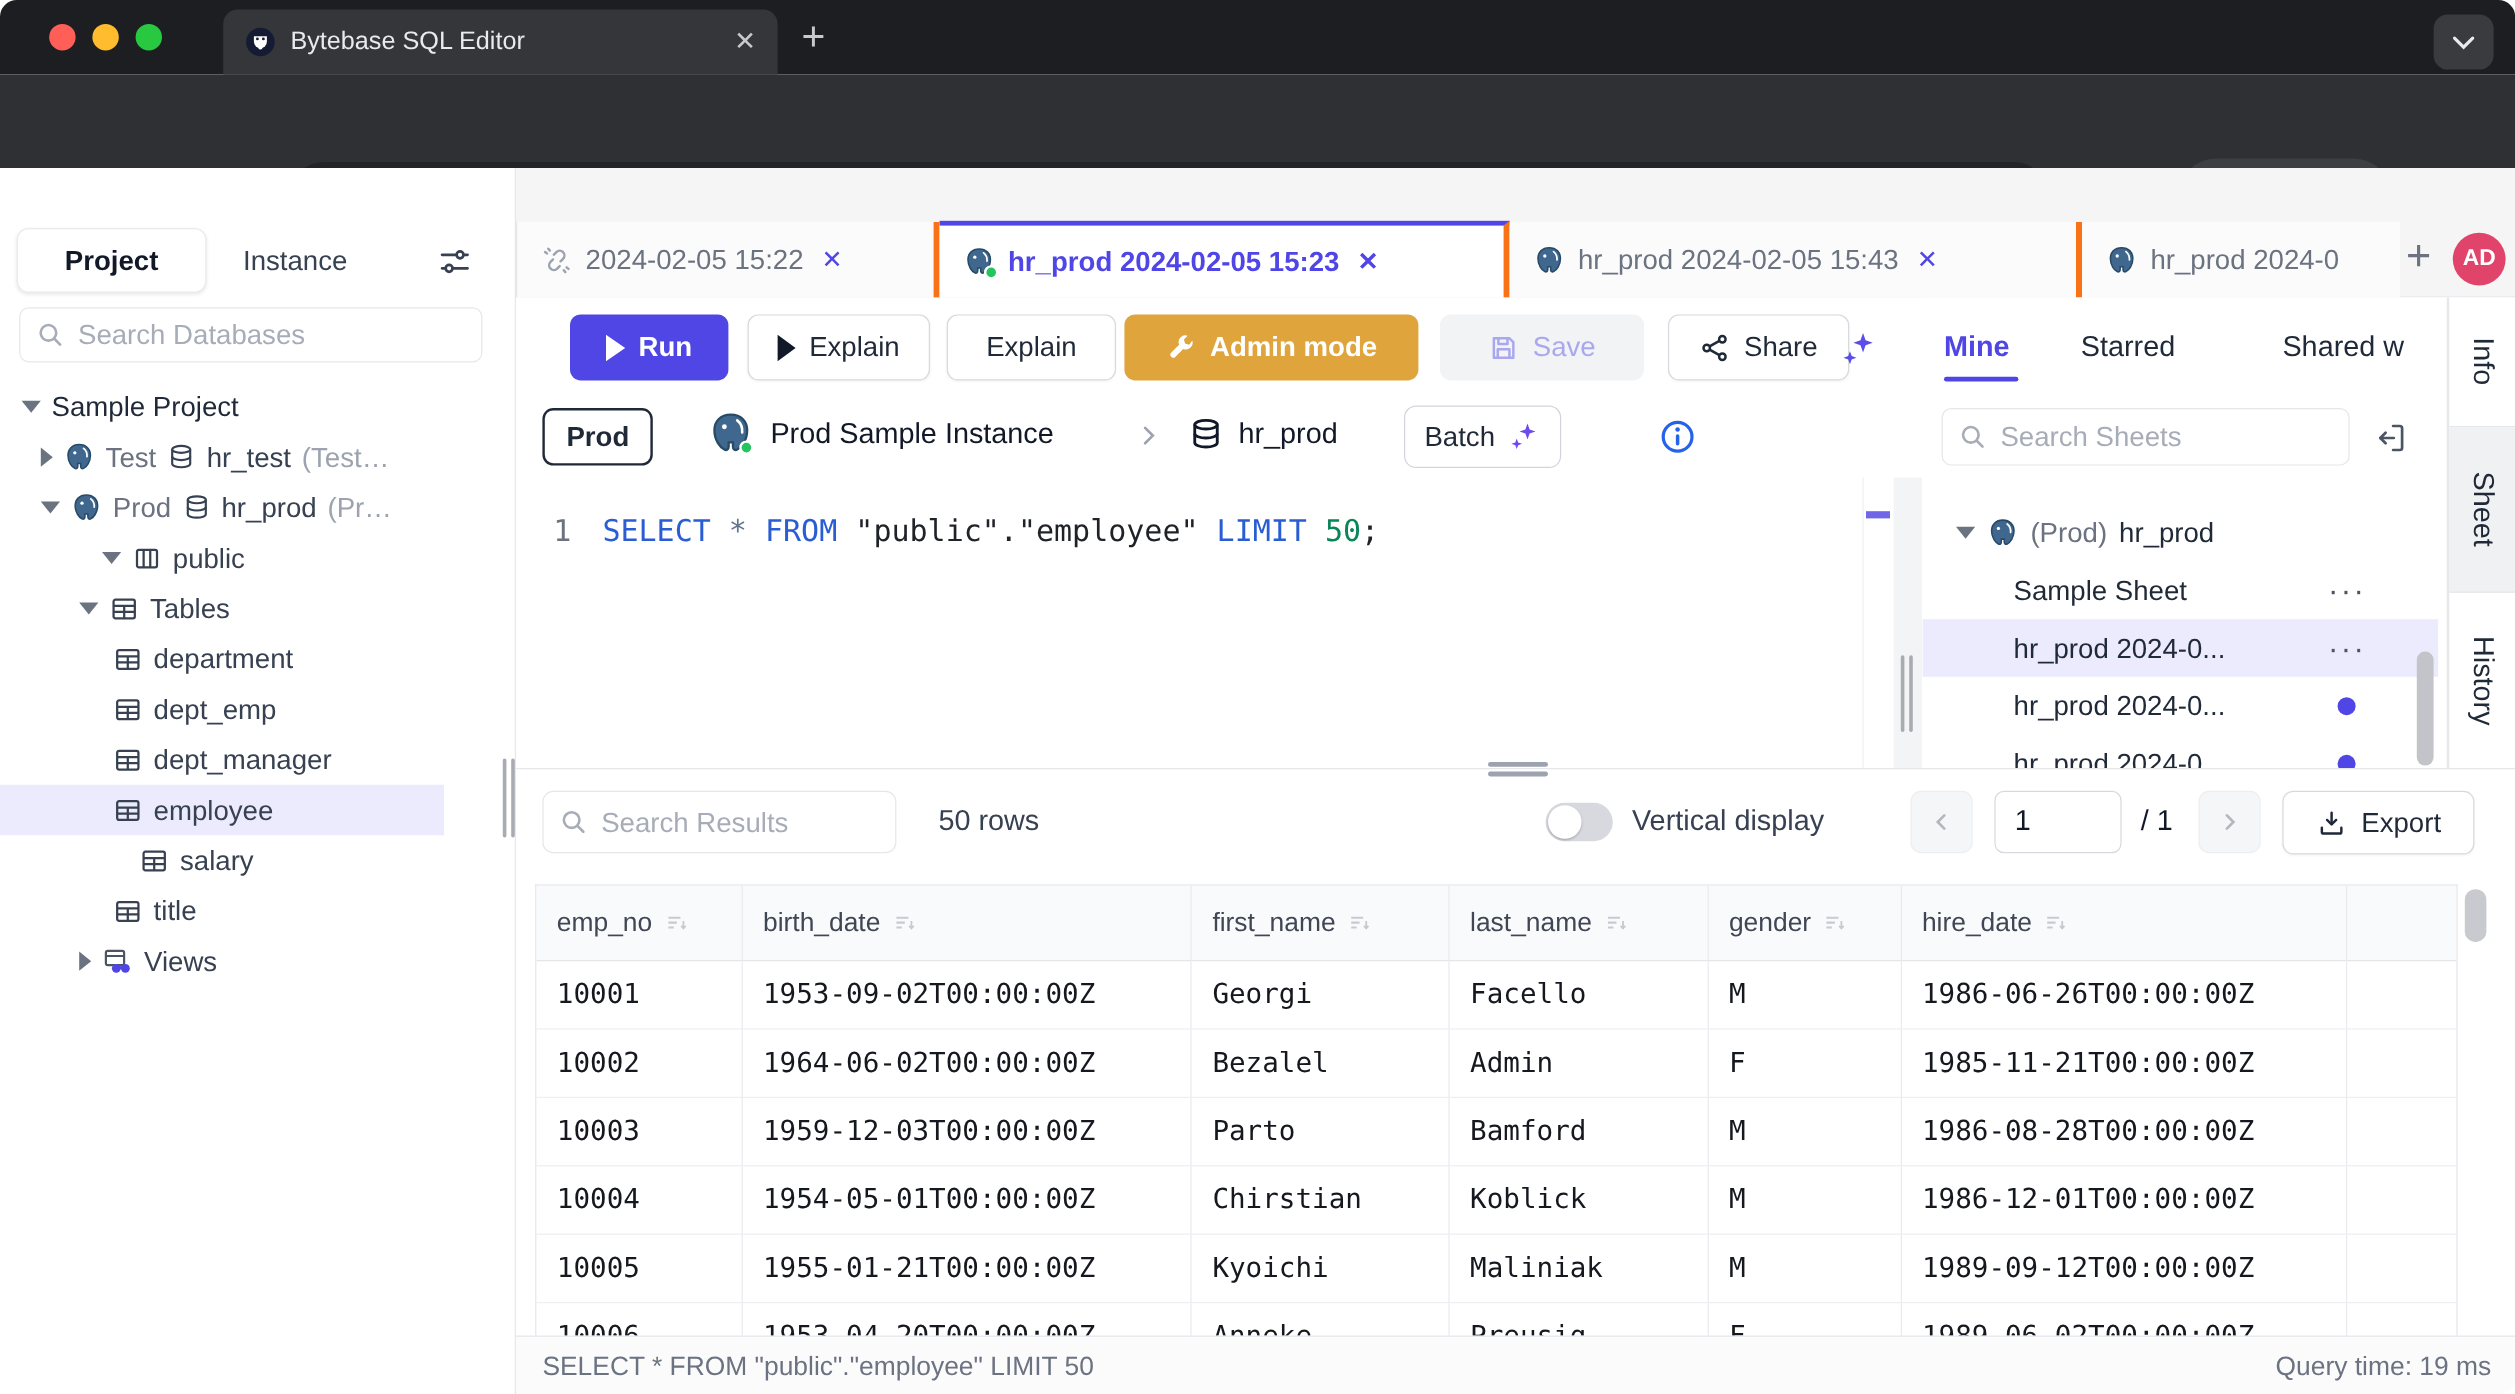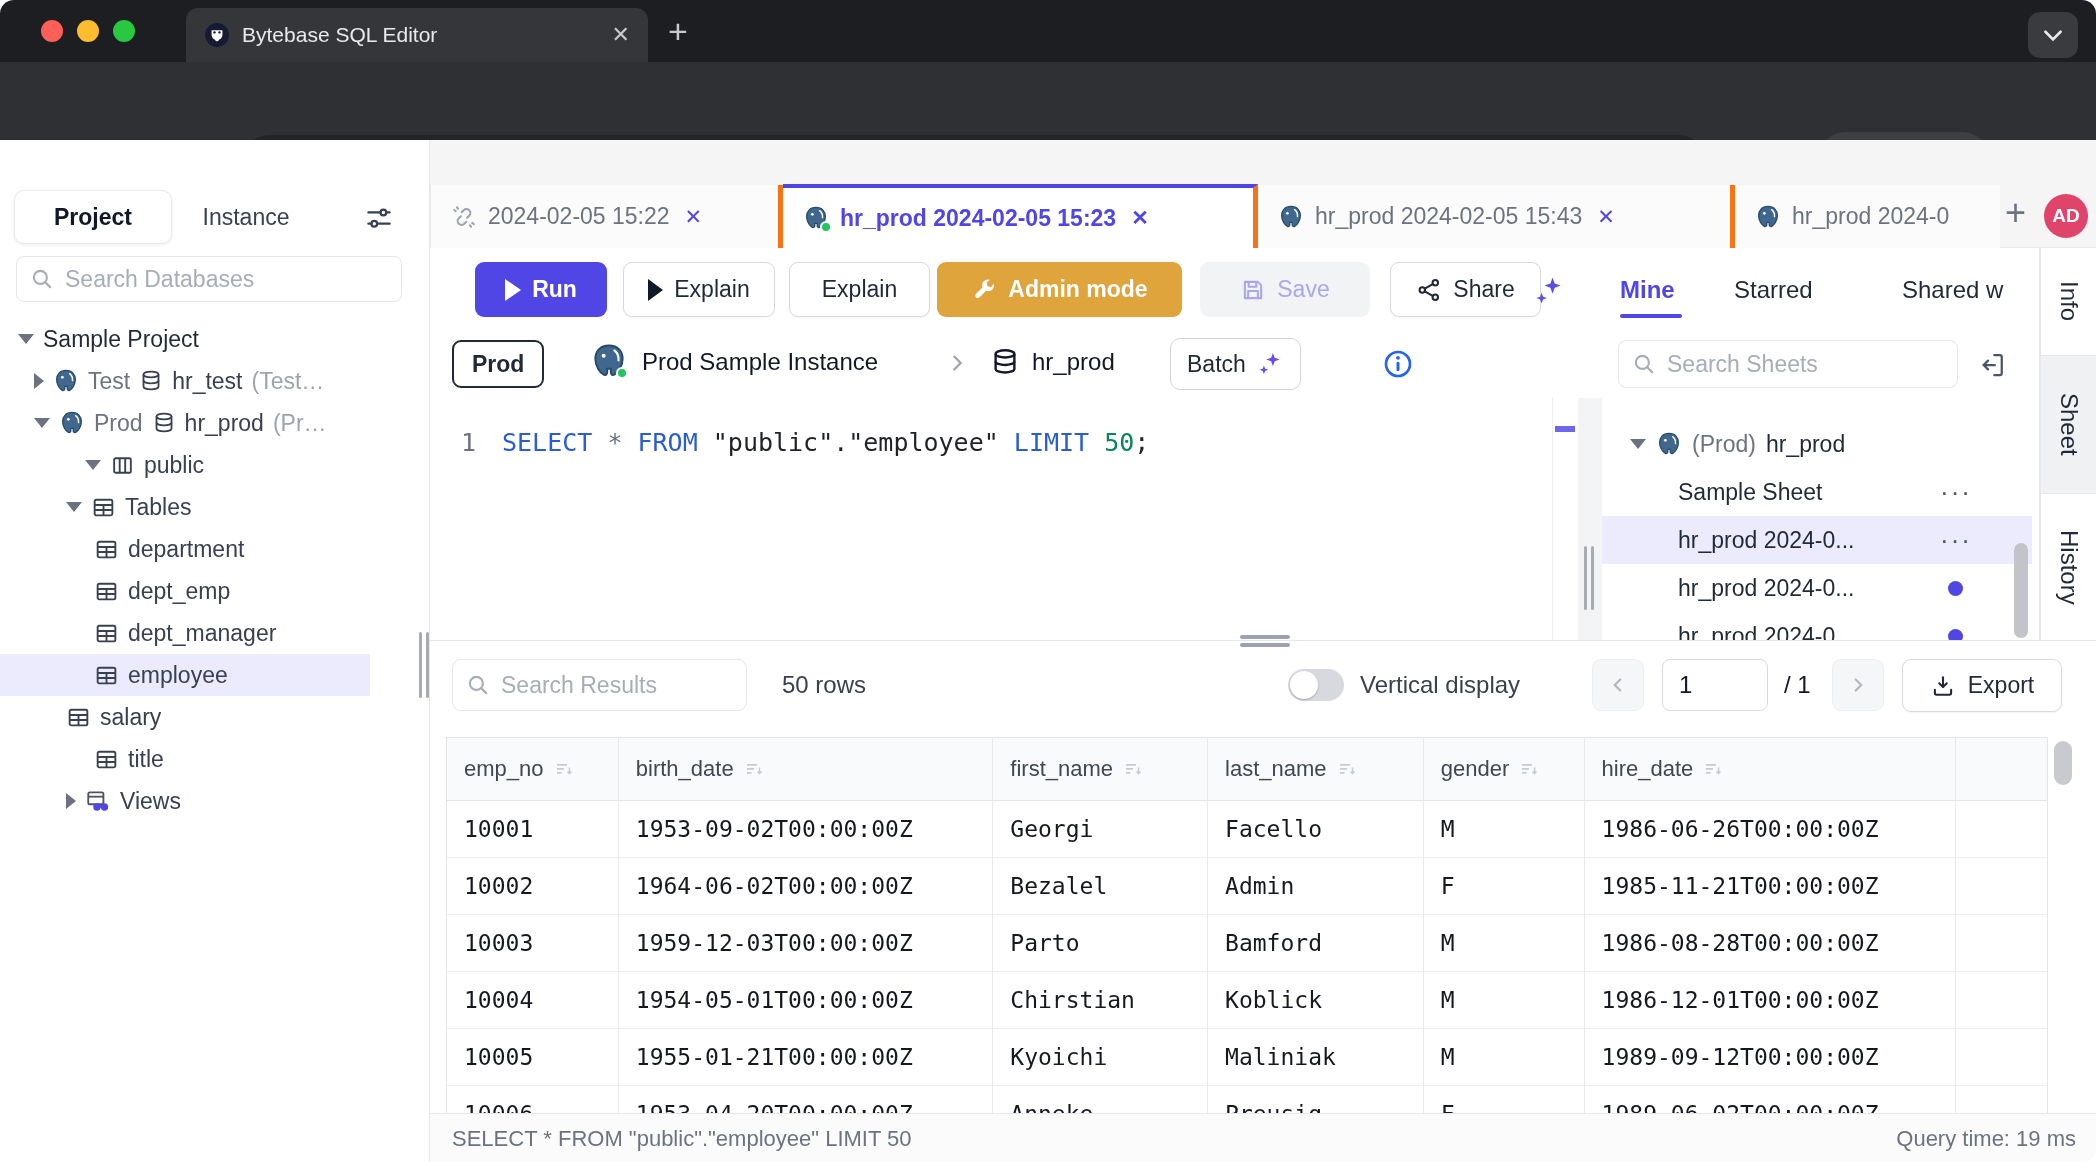--- a/index.html
+++ b/index.html
@@ -391,21 +391,21 @@
         </div>
         <div class="trow sel" style="padding-left:94px">
           <span>
               <svg width="25" height="25" viewBox="0 0 24 24" fill="none" stroke="#374151" stroke-width="1.8">
                 <rect x="3.5" y="4.5" width="17" height="15" rx="1.5"></rect>
                 <path d="M3.5 9.6h17M3.5 14.4h17M12 9.6V19.5"></path>
               </svg>
             </span>
           <span class="lbl">employee</span>
         </div>
-        <div class="trow" style="padding-left:66px">
+        <div class="trow" style="padding-left:116px">
           <span>
               <svg width="25" height="25" viewBox="0 0 24 24" fill="none" stroke="#374151" stroke-width="1.8">
                 <rect x="3.5" y="4.5" width="17" height="15" rx="1.5"></rect>
                 <path d="M3.5 9.6h17M3.5 14.4h17M12 9.6V19.5"></path>
               </svg>
             </span>
           <span class="lbl">salary</span>
         </div>
         <div class="trow" style="padding-left:94px">
           <span>

